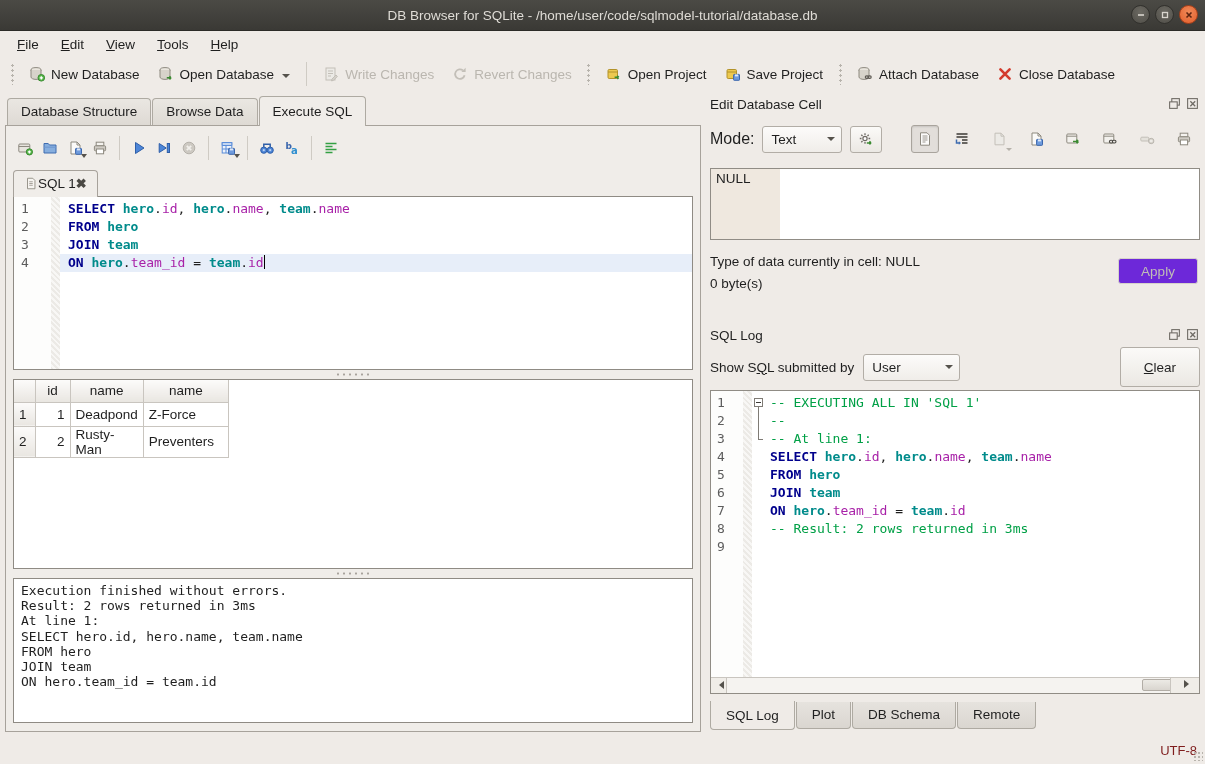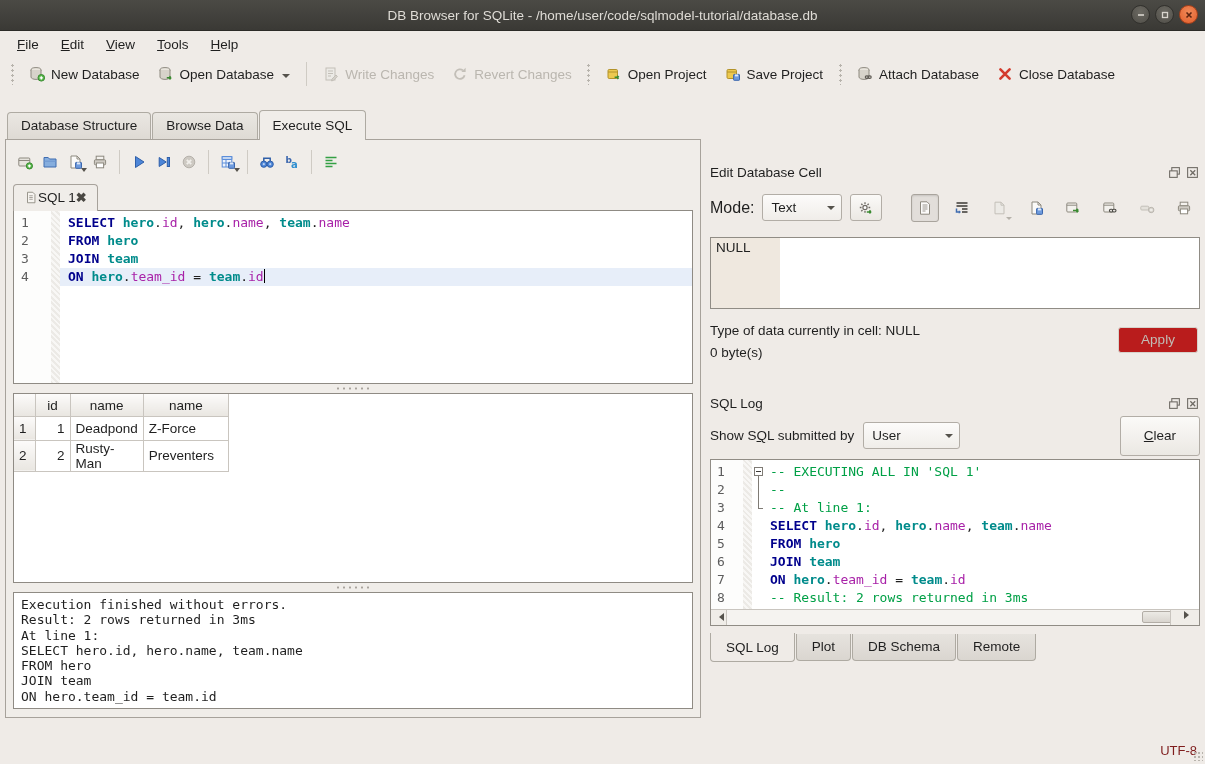--- a/index.html
+++ b/index.html
@@ -26,21 +26,21 @@
     background-size:5px 5px;background-repeat:repeat-y;background-position:center top;}
   .tb-sep{width:1px;height:24px;background:#cfcbc4;margin:0 7px;flex:none;}
   .tb-btn{display:flex;align-items:center;gap:6px;padding:5px 8px;border:1px solid transparent;border-radius:3px;background:none;
     font:inherit;color:#1f1f1f;}
   .tb-btn.disabled{color:#bab6af;}
   .tb-btn .icon{width:16px;height:16px;flex:none;}
   .dd-arrow{width:0;height:0;border-left:4px solid transparent;border-right:4px solid transparent;
     border-top:4px solid #55524c;margin-left:2px;align-self:flex-end;margin-bottom:4px;}
   .icon svg{display:block;}
   
-  .main{flex:1;display:flex;min-height:0;align-items:center;}
+  .main{flex:1;display:flex;min-height:0;}
   .left{width:703px;flex:none;display:flex;flex-direction:column;padding:5px 0 6px 5px;box-sizing:border-box;}
   .main-tabs{display:flex;align-items:flex-end;height:29px;flex:none;padding-left:2px;position:relative;z-index:2;}
   .main-tab{padding:5px 13px 6px;font-size:13.5px;background:linear-gradient(#eae7e2,#dedad4);
     border:1px solid #aeaaa2;border-bottom:none;border-radius:4px 4px 0 0;margin-right:1px;}
   .main-tab.active{background:#f0ede9;padding-top:7px;padding-bottom:7px;margin-bottom:-1px;}
   .left-frame{flex:1;border:1px solid #a7a29b;margin-right:2px;background:#f0ede9;
     padding:6px 7px 8px;display:flex;flex-direction:column;min-height:0;}
   
   .sql-toolbar{height:32px;flex:none;display:flex;align-items:center;gap:9px;padding-left:4px;}
   .sql-toolbar .icon{width:16px;height:16px;position:relative;}
@@ -103,21 +103,21 @@
   .cell-icons{display:flex;align-items:center;gap:9px;margin-left:auto;padding-right:2px;}
   .cell-icons .slot{width:26px;height:26px;display:flex;align-items:center;justify-content:center;border:1px solid transparent;border-radius:3px;position:relative;}
   .cell-icons .slot.toggled{border-color:#a9a49d;background:#e2deda;box-shadow:inset 0 1px 2px rgba(0,0,0,.12);}
   .cell-icons .slot .mini-dd{position:absolute;right:0;bottom:1px;width:0;height:0;
     border-left:3px solid transparent;border-right:3px solid transparent;border-top:3.5px solid #b5b1aa;}
   .cell-editor{height:70px;flex:none;border:1px solid #908c85;background:#fff;margin-top:13px;display:flex;}
   .null-strip{width:69px;flex:none;background:#efe8df;font-size:13.5px;padding:2px 0 0 5px;box-sizing:border-box;}
   .cell-info{position:relative;margin-top:14px;height:58px;flex:none;font-size:13.5px;}
   .cell-info .line1{margin-bottom:7px;}
   .apply-btn{position:absolute;right:2px;top:4px;width:80px;height:26px;border:1px solid #d6d2cb;border-radius:3px;
-    background:#b91c1c;color:#c1bdb6;font:inherit;font-size:13.5px;}
+    background:#6d28d9;color:#c1bdb6;font:inherit;font-size:13.5px;}
   
   .dock2{flex:1;display:flex;flex-direction:column;margin-top:12px;min-height:0;}
   .filter-row{height:34px;flex:none;display:flex;align-items:center;margin-top:4px;font-size:13.5px;}
   .filter-row .combo{width:97px;margin-left:9px;}
   .clear-btn{margin-left:auto;width:80px;height:40px;font:inherit;font-size:13.5px;color:#1f1f1f;
     border:1px solid #b2ada6;border-radius:3px;background:linear-gradient(#fbfaf8,#ebe8e3);}
   .log-box{flex:1;min-height:0;border:1px solid #908c85;background:#fff;margin-top:6px;position:relative;
     font:13px/18px "DejaVu Sans Mono",monospace;overflow:hidden;display:flex;}
   .log-box .gutter{width:26px;padding-left:6px;}
   .log-rows{flex:1;display:flex;flex-direction:column;padding-top:3px;min-width:0;}

